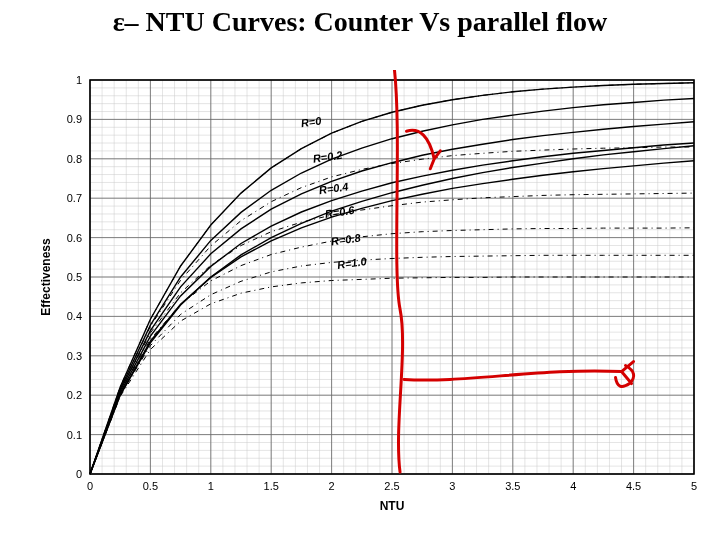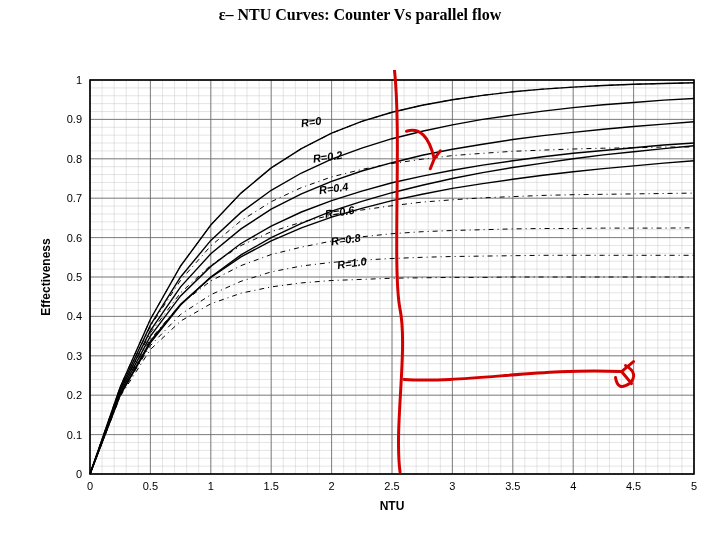--- a/index.html
+++ b/index.html
@@ -16,21 +16,21 @@
     width: 720px;
     height: 540px;
     box-sizing: border-box;
   }
   .title {
     position: absolute;
     top: 6px;
     left: 0;
     width: 720px;
     text-align: center;
-    font-size: 16px;
+    font-size: 28px;
     font-weight: bold;
     font-family: "Times New Roman", serif;
   }
   .eps {
     font-family: "Symbol", "Times New Roman", serif;
   }
   .plot-wrap {
     position: absolute;
     left: 36px;
     top: 70px;

